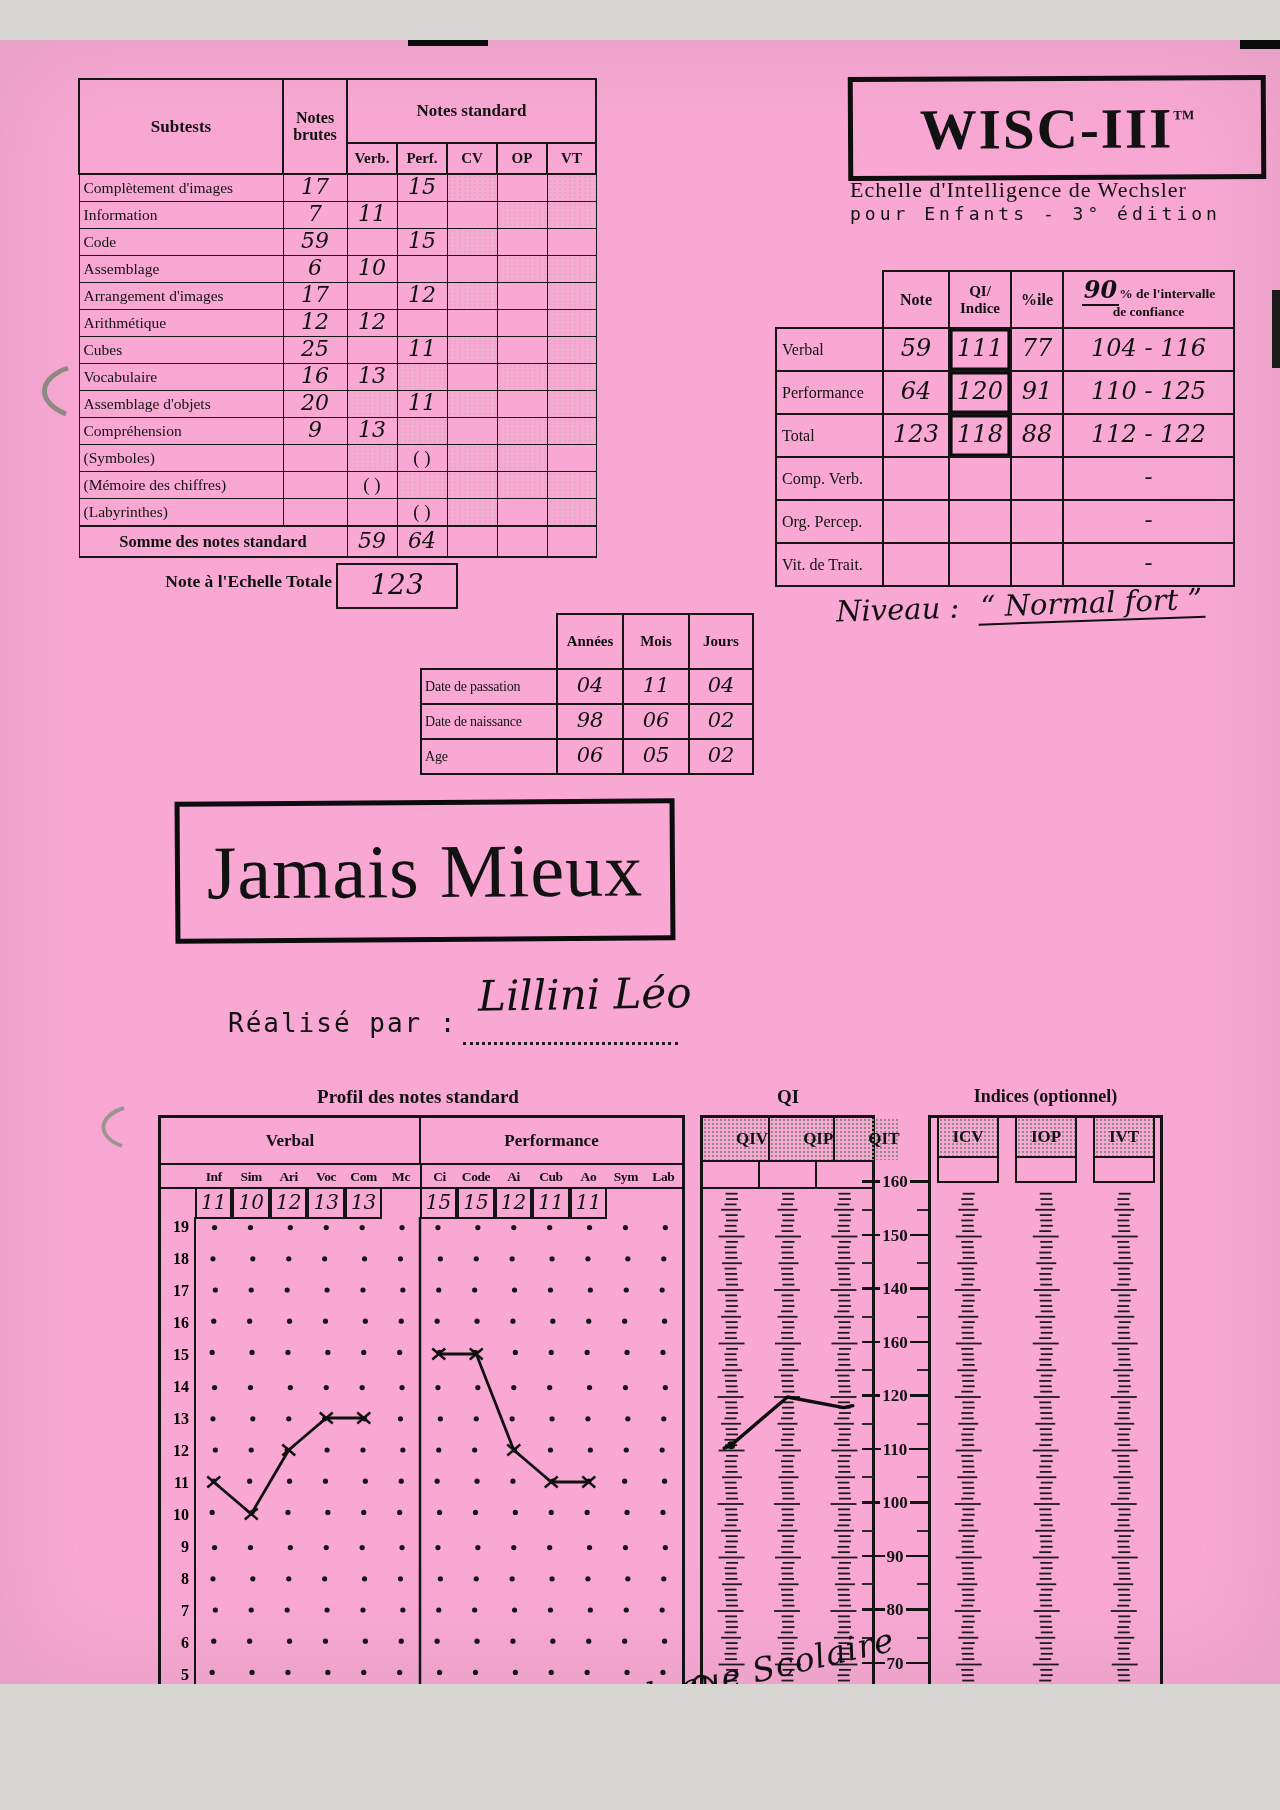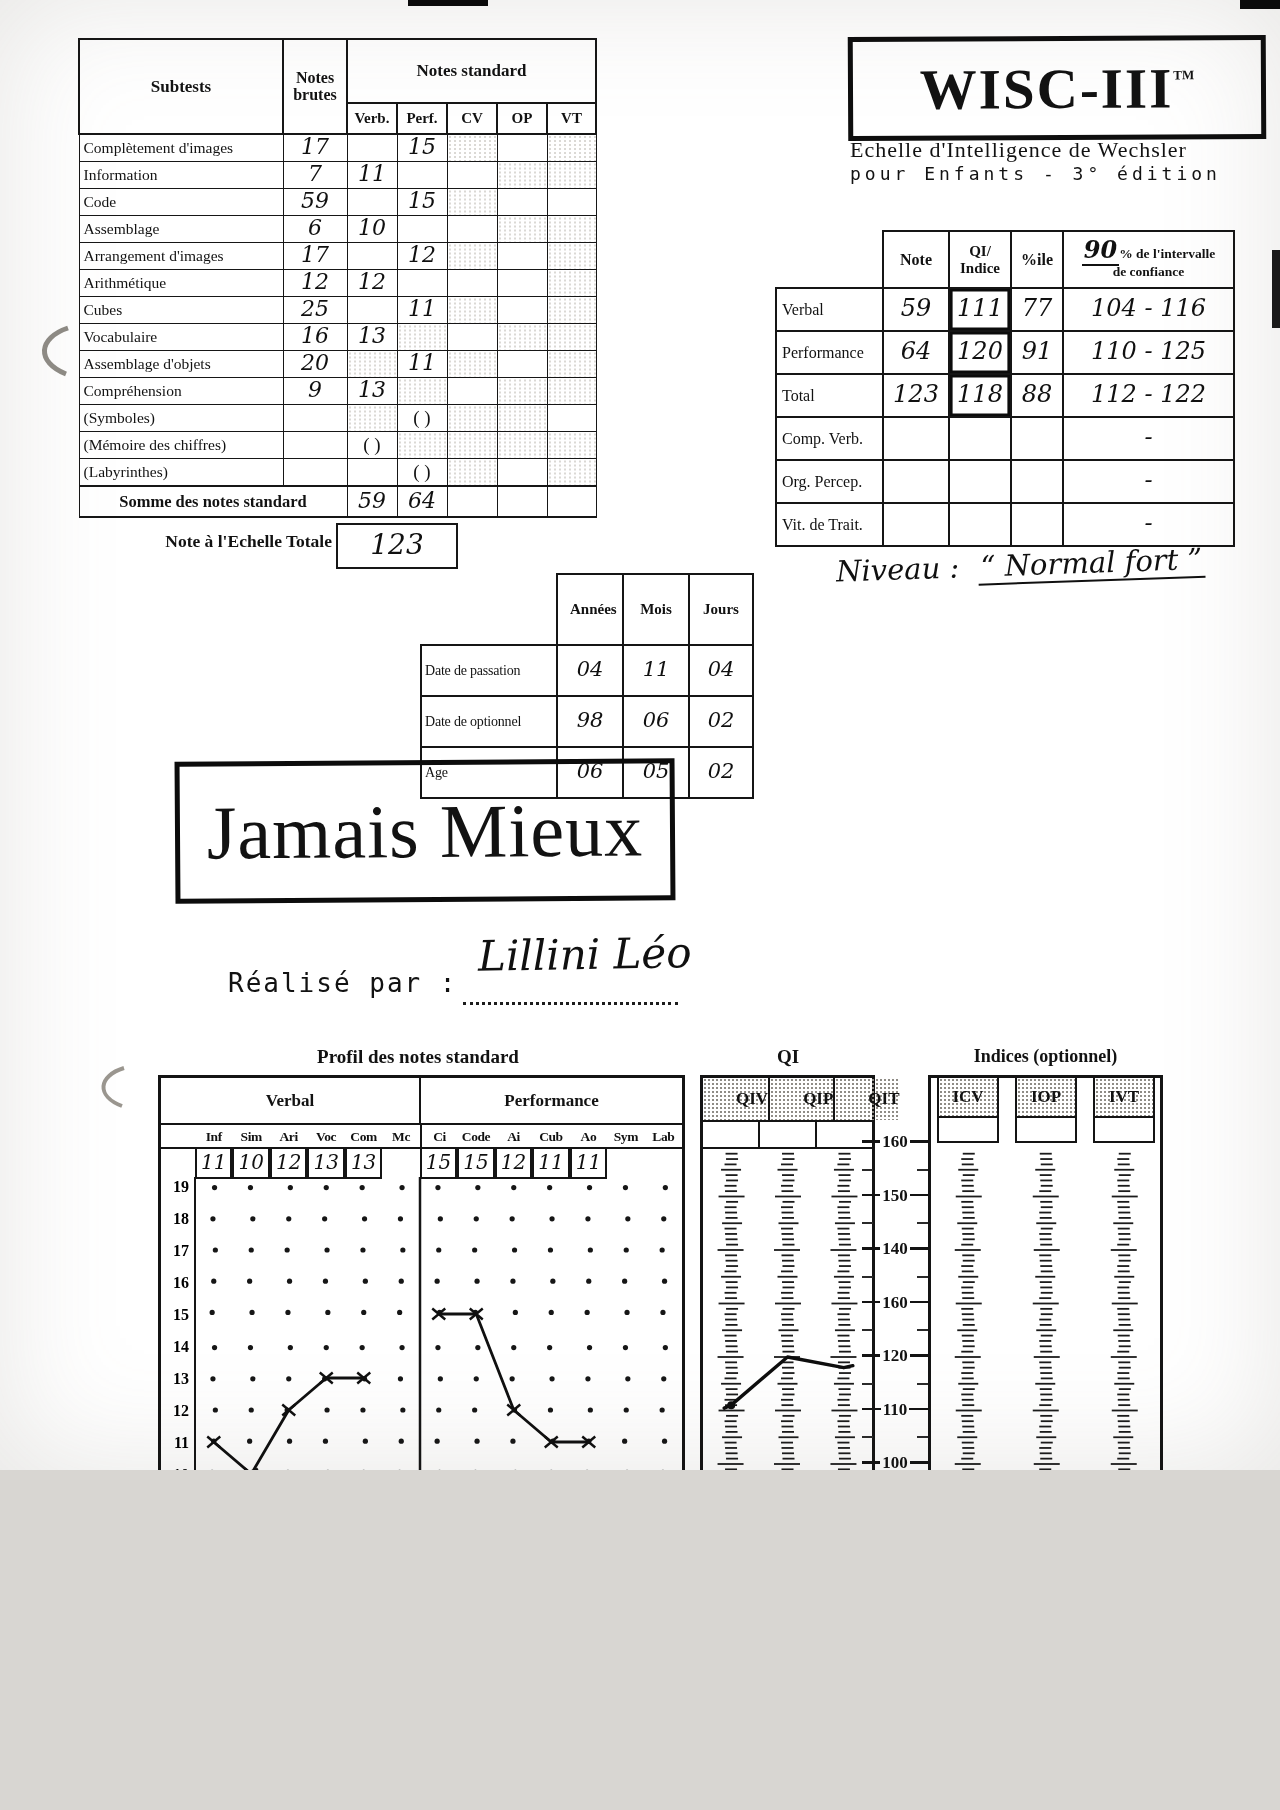--- a/index.html
+++ b/index.html
@@ -1,18 +1,18 @@
 <!DOCTYPE html>
 <html><head>
 <meta charset="utf-8">
 <style>
   html,body{margin:0;padding:0;background:#d8d6d2;}
-  .page{position:relative;width:1280px;height:1470px;background:#ffffff;overflow:hidden;
+  .page{position:relative;width:1280px;height:1644px;background:#f9a8d4;overflow:hidden;
         font-family:"Liberation Serif", serif;color:#121212;
-        box-shadow:inset 0 0 120px rgba(120,115,105,.18);}
+        box-shadow:inset 0 0 120px rgba(120,115,105,.18);margin-top:40px;}
   .abs{position:absolute;}
   
   .hw{font-family:"DejaVu Serif", serif;font-style:italic;color:#101010;}
   
   .stip{background-image:radial-gradient(circle,#8f8c86 .9px,rgba(0,0,0,0) 1.1px);background-size:4px 4px;}
   .c-shade{background-image:radial-gradient(circle,#b7b3aa .8px,rgba(0,0,0,0) 1px);background-size:5px 4px;}
   
   table{border-collapse:collapse;}
   .subtests{left:78px;top:38px;width:517px;table-layout:fixed;}
   .subtests th,.subtests td{border:1.6px solid #161616;padding:0;}
@@ -48,21 +48,21 @@
   .qitab td.v{text-align:center;}
   .qitab .hw{font-size:24px;line-height:.8;}
   .qitab td.heavy{box-shadow:inset 0 0 0 2.6px #0c0c0c;}
   .conf-hand{font-size:22px;border-bottom:2px solid #111;padding:0 2px;}
   .conf-small{font-size:13.5px;font-weight:bold;}
   
   .niveau{left:836px;top:548px;width:380px;font-size:29px;transform:rotate(-2deg);white-space:nowrap;}
   .niveau .nv{border-bottom:2.6px solid #101010;padding:0 3px;}
   
   .datetab{left:420px;top:573px;width:332px;table-layout:fixed;}
-  .datetab th,.datetab td{border:2px solid #151515;padding:12px;}
+  .datetab th,.datetab td{border:2px solid #151515;padding:4px;}
   .datetab th.nob{border:none;}
   .datetab thead th{font-size:15px;height:45px;}
   .datetab td{height:25px;}
   .datetab td.dlab{font-size:14px;padding-left:3px;white-space:nowrap;letter-spacing:-.2px;}
   .datetab td.v{text-align:center;}
   .datetab .hw{font-size:21px;line-height:.8;}
   
   .banner{left:175px;top:760px;width:490px;height:132px;border:5px solid #0c0c0c;
           display:flex;align-items:center;justify-content:center;transform:rotate(-.4deg);}
   .banner span{font-size:76px;letter-spacing:1px;white-space:nowrap;}
@@ -371,21 +371,21 @@
         </tr>
     </thead>
     <tbody>
       <tr>
           <td class="dlab">Date de passation</td>
           <td class="v"><span class="hw">04</span></td>
           <td class="v"><span class="hw">11</span></td>
           <td class="v"><span class="hw">04</span></td>
         </tr>
       <tr>
-          <td class="dlab">Date de optionnel</td>
+          <td class="dlab">Date de naissance</td>
           <td class="v"><span class="hw">98</span></td>
           <td class="v"><span class="hw">06</span></td>
           <td class="v"><span class="hw">02</span></td>
         </tr>
       <tr>
           <td class="dlab">Age</td>
           <td class="v"><span class="hw">06</span></td>
           <td class="v"><span class="hw">05</span></td>
           <td class="v"><span class="hw">02</span></td>
         </tr>

